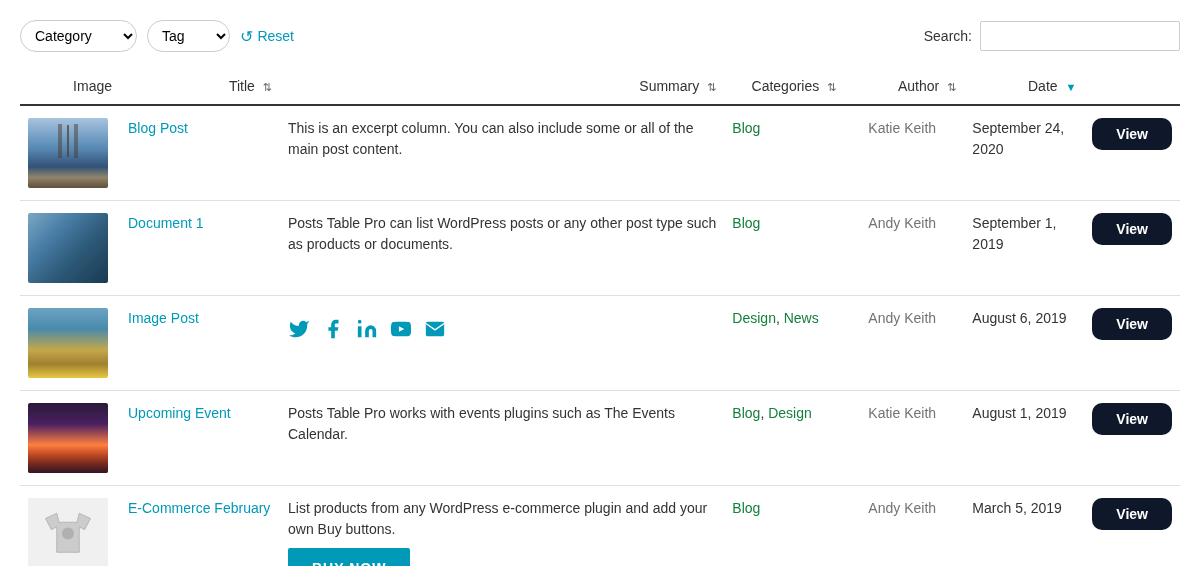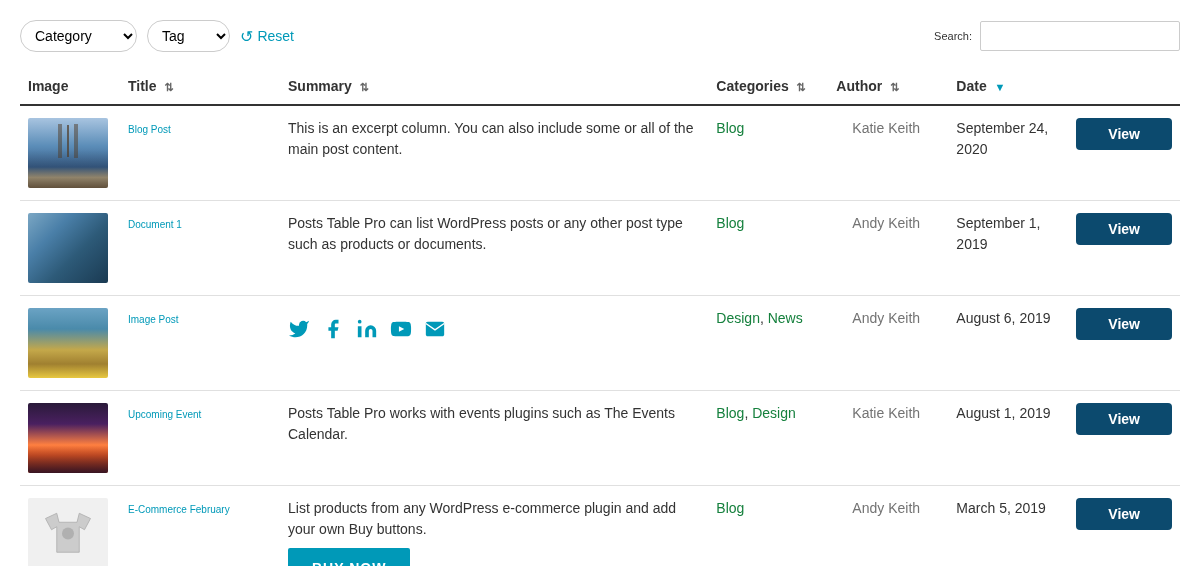--- a/index.html
+++ b/index.html
@@ -30,40 +30,40 @@
       cursor: pointer;
       font-size: 14px;
     }
     .reset-icon { font-size: 16px; }
     .search-area {
       margin-left: auto;
       display: flex;
       align-items: center;
       gap: 8px;
     }
-    .search-label { font-size: 11px; color: #333; }
+    .search-label { font-size: 14px; color: #333; }
     .search-input {
       padding: 6px 10px;
       border: 1px solid #ccc;
       border-radius: 2px;
       font-size: 14px;
       width: 200px;
     }
 
     table {
       width: 100%;
       border-collapse: collapse;
     }
     thead tr {
       border-bottom: 2px solid #333;
     }
     th {
-      text-align: left;
+      text-align: right;
       padding: 10px 8px;
-      font-weight: bold;
+      font-weight: normal;
       font-size: 14px;
       white-space: nowrap;
       color: #333;
       cursor: pointer;
       user-select: none;
     }
     th .sort-icon {
       display: inline-block;
       margin-left: 4px;
       color: #666;
@@ -147,40 +147,40 @@
       background: #f0f0f0;
       display: flex;
       align-items: center;
       justify-content: center;
       font-size: 32px;
     }
 
     .post-link {
       color: #0099b8;
       text-decoration: none;
-      font-size: 10px;
+      font-size: 14px;
     }
 
     .category-link {
       color: #15803d;
       text-decoration: none;
     }
 
     .author-link {
       color: #737373;
       text-decoration: none;
       margin-left: 16px;
     }
 
     .view-btn {
-      background: #0c4a6e;
+      background: #0f172a;
       color: #fff;
       border: none;
-      padding: 8px 32px;
-      border-radius: 4px;
+      padding: 8px 24px;
+      border-radius: 10px;
       cursor: pointer;
       font-size: 14px;
       font-weight: bold;
       white-space: nowrap;
     }
 
     .buy-now-btn {
       background: #0099b8;
       color: #fff;
       border: none;

